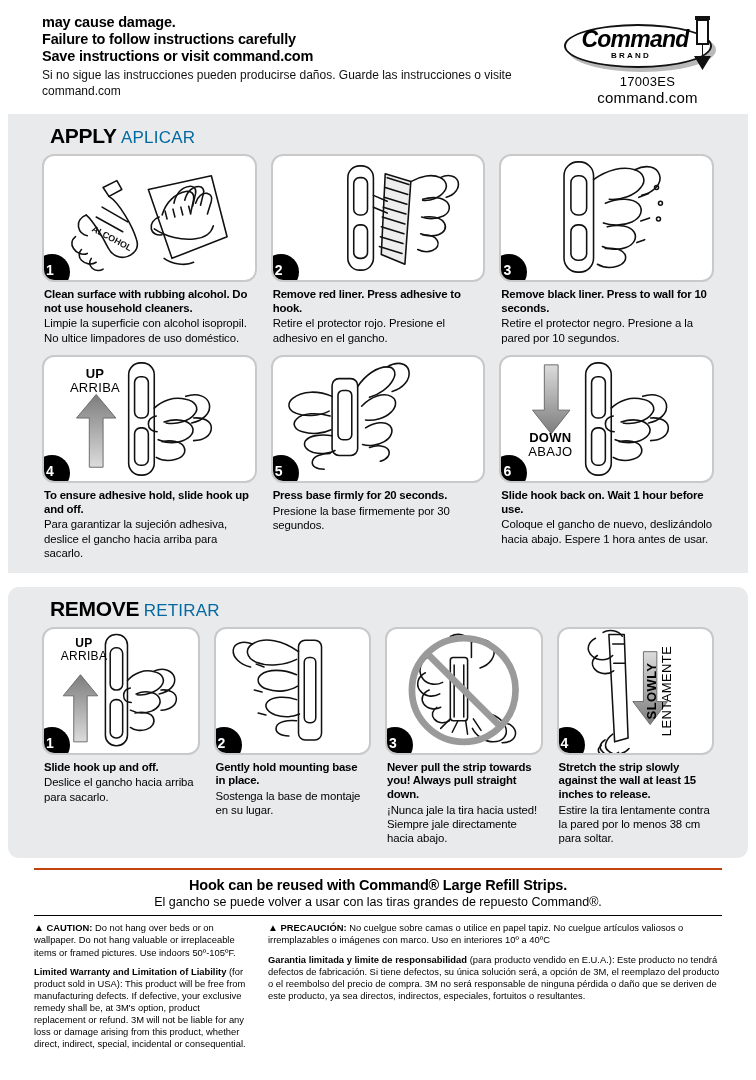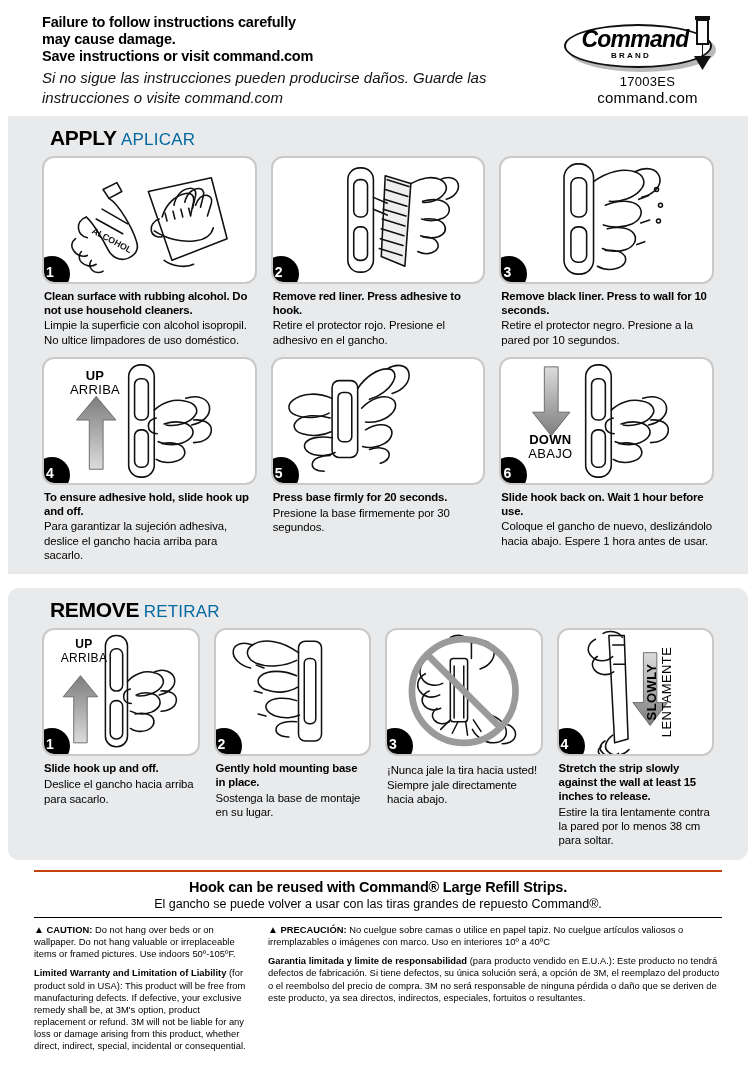--- a/index.html
+++ b/index.html
@@ -9,21 +9,21 @@
     font-family: "Liberation Sans", sans-serif;
     color: #000;
     overflow: hidden;
   }
   .page { position: relative; width: 756px; height: 1080px; background:#fff; }
 
   
   .header { display: flex; padding: 10px 16px 8px 42px; align-items: flex-start; }
   .header-left { flex: 1; padding-top: 4px; }
   .hdr-bold { font-weight: bold; font-size: 14.5px; line-height: 1.18; letter-spacing: -0.2px; }
-  .hdr-sp { font-size: 15px; line-height: 1.32; margin-top: 3px; color:#111;font-style:italic; }
+  .hdr-sp { font-size: 12px; line-height: 1.32; margin-top: 3px; color:#111; }
   .header-right { width: 185px; text-align: center; padding-top: 6px; }
 
   .logo-wrap { position: relative; width: 175px; height: 58px; margin: 0 auto; }
   .logo-oval {
     position: absolute; left: 4px; top: 8px; width: 148px; height: 44px;
     border: 2px solid #111; border-radius: 50%;
     background: #fff;
   }
   .logo-oval-shadow {
     position: absolute; left: 8px; top: 12px; width: 148px; height: 44px;
@@ -101,22 +101,22 @@
 
   svg { display: block; }
 </style>
 </head>
 <body>
 
 <div class="page">
 
   <div class="header">
     <div class="header-left">
+      <div class="hdr-bold">may cause damage.</div>
       <div class="hdr-bold">Failure to follow instructions carefully</div>
-      <div class="hdr-bold">may cause damage.</div>
       <div class="hdr-bold">Save instructions or visit command.com</div>
       <div class="hdr-sp">Si no sigue las instrucciones pueden producirse daños. Guarde las instrucciones o visite command.com</div>
     </div>
     <div class="header-right">
       <div class="logo-wrap">
         <div class="logo-oval-shadow"></div>
         <div class="logo-oval"></div>
         <div class="logo-text">Command</div>
         <div class="logo-brand">BRAND</div>
         <svg class="logo-hook" width="44" height="58" viewBox="0 0 44 58">
@@ -406,20 +406,21 @@
               <path d="M74 94 l-6 12 M82 94 l2 14 M90 92 l8 12 M66 92 l-10 10"></path>
             </g>
             <g>
               <circle cx="80" cy="62" r="54" fill="none" stroke="#9a9a9a" stroke-width="7"></circle>
               <line x1="42" y1="24" x2="118" y2="100" stroke="#9a9a9a" stroke-width="7"></line>
             </g>
           </svg>
           <div class="badge">3</div>
         </div>
         <div class="cap">
+          <div class="en">Never pull the strip towards you! Always pull straight down.</div>
           <div class="es">¡Nunca jale la tira hacia usted! Siempre jale directamente hacia abajo.</div>
         </div>
       </div>
 
       <div class="cell q4">
         <div class="panel">
           <div class="vertical-label">
             <span>SLOWLY</span>
             <span class="es">LENTAMENTE</span>
           </div>

